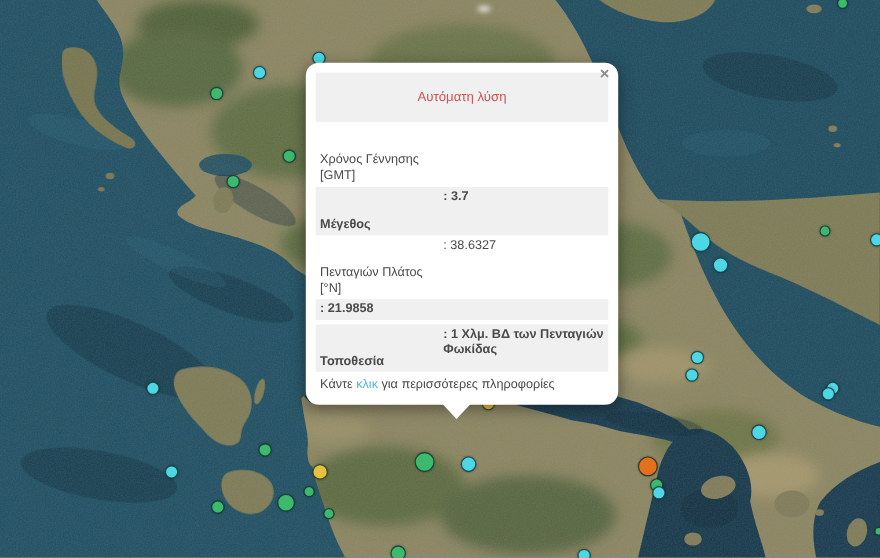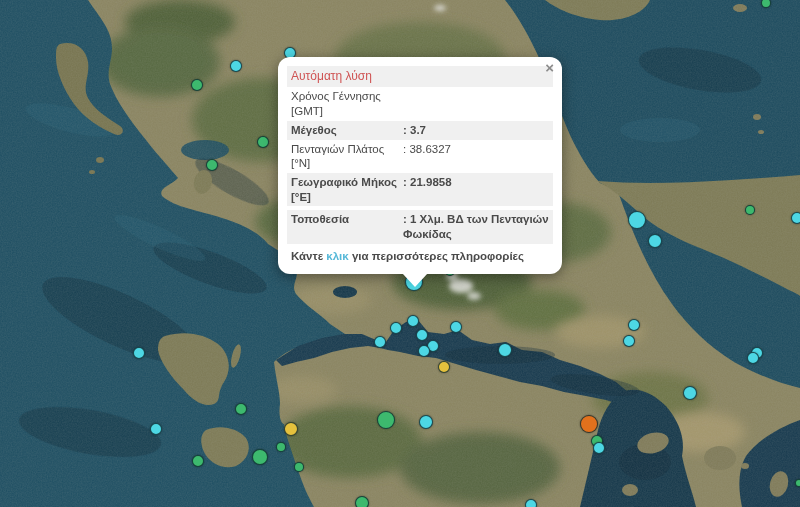--- a/index.html
+++ b/index.html
@@ -16,27 +16,27 @@
   .marker{position:absolute;border-radius:50%;border:1.6px solid rgba(12,40,46,.8);
     box-shadow:0 0 2px rgba(0,0,0,.45);transform:translate(-50%,-50%);cursor:pointer;}
   
   .popup{position:absolute;left:278px;top:57px;width:284px;background:#fff;border-radius:12px;
     box-shadow:0 3px 14px rgba(0,0,0,.4);padding:9px 9px 8px 9px;color:var(--popup-text);
     font-size:11.5px;line-height:1.28;z-index:20;}
   .popup-tail{position:absolute;left:124px;bottom:-13px;width:0;height:0;
     border-left:13px solid transparent;border-right:13px solid transparent;border-top:14px solid #fff;}
   .popup-close{position:absolute;top:3px;right:8px;color:#8c8c8c;font-size:15px;font-weight:bold;
     line-height:1;cursor:pointer;background:none;border:none;font-family:"Liberation Sans",sans-serif;}
-  .popup-title{background:var(--stripe);color:var(--popup-red);text-align:left;
-    font-size:12px;padding:3px 4px;}
+  .popup-title{background:var(--stripe);color:var(--popup-red);text-align:center;
+    font-size:12px;padding:15px 4px;}
   .prow{display:flex;padding:2px 4px;}
   .prow.alt{background:var(--stripe);font-weight:bold;}
-  .prow .lbl{width:112px;flex:0 0 112px;}
+  .prow .lbl{width:112px;flex:0 0 112px;margin-top:25px;}
   .prow .val{flex:1;}
-  .popup-footer{padding:5px 4px 2px 4px;font-weight:bold;}
+  .popup-footer{padding:5px 4px 2px 4px;}
   .popup-footer .link{color:var(--popup-link);cursor:pointer;}
 </style>
 </head>
 <body>
 
 <div class="viewport">
 
   <svg class="map-svg" width="800" height="507" viewBox="0 0 800 507">
     <defs>
       <filter id="blur1">
@@ -221,21 +221,20 @@
     </div>
     <div class="prow alt">
       <span class="lbl">Μέγεθος</span>
       <span class="val">: 3.7</span>
     </div>
     <div class="prow">
       <span class="lbl">Πενταγιών Πλάτος [°N]</span>
       <span class="val">: 38.6327</span>
     </div>
     <div class="prow alt">
-      <span class="lbl">Γεωγραφικό Μήκος [°E]</span>
       <span class="val">: 21.9858</span>
     </div>
     <div class="prow">
     </div>
     <div class="prow alt">
       <span class="lbl">Τοποθεσία</span>
       <span class="val">: 1 Χλμ. ΒΔ των Πενταγιών Φωκίδας</span>
     </div>
 
     <div class="popup-footer">

